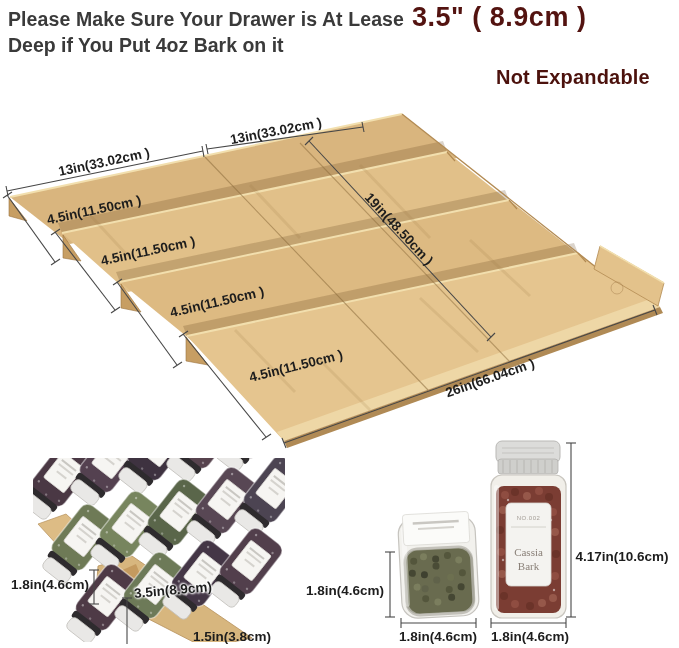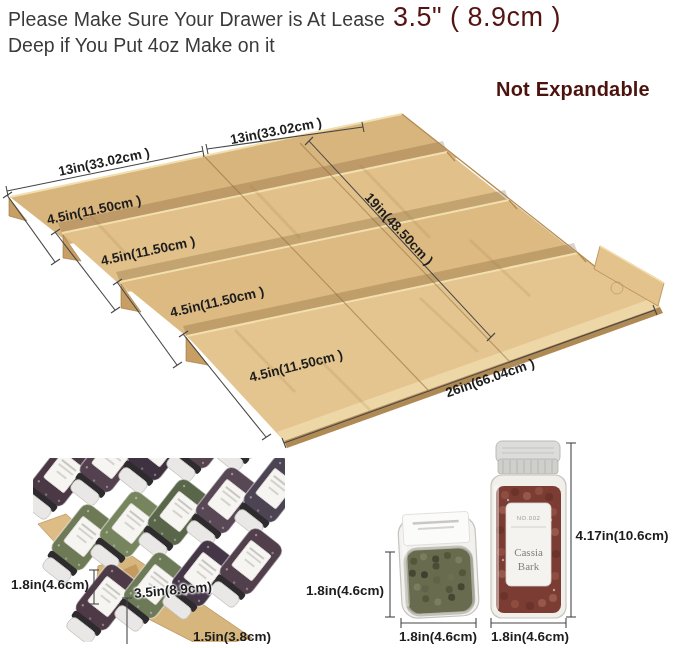--- a/index.html
+++ b/index.html
@@ -1,25 +1,25 @@
 <!DOCTYPE html>
 <html><head>
 <meta charset="utf-8">
 <style>
   html,body{margin:0;padding:0;background:#ffffff;}
   .canvas{
     position:relative;width:679px;height:648px;background:#ffffff;
     font-family:"Liberation Sans",sans-serif;overflow:hidden;
   }
   .gfx{position:absolute;left:0;top:0;}
-  .title{position:absolute;left:8px;top:2px;color:#3a3a3a;font-weight:normal;}
+  .title{position:absolute;left:8px;top:2px;color:#3a3a3a;font-weight:bold;}
   .t1{display:flex;align-items:baseline;gap:8px;font-size:19.5px;letter-spacing:0.1px;white-space:nowrap;}
   .t-hl{font-size:27px;color:#531310;letter-spacing:0.5px;}
   .t2{font-size:19.5px;margin-top:1px;white-space:nowrap;}
-  .badge{position:absolute;left:496px;top:66px;font-size:20px;font-weight:bold;color:#4c120d;letter-spacing:0.2px;white-space:nowrap;margin-top:12px;}
+  .badge{position:absolute;left:496px;top:66px;font-size:20px;font-weight:bold;color:#4c120d;letter-spacing:0.2px;white-space:nowrap;}
   .dim{
     position:absolute;font-weight:bold;font-size:13.5px;color:#1d1d1d;
     white-space:pre;transform:translate(-50%,-50%);
   }
   .halo{text-shadow:0 0 2px #fff,0 0 3px #fff,1px 1px 2px #fff,-1px -1px 2px #fff;}
 </style>
 </head>
 <body>
 
 <div class="canvas">
@@ -249,36 +249,36 @@
         <line x1="566" y1="443" x2="576" y2="443"></line>
         <line x1="566" y1="617" x2="576" y2="617"></line>
     </g>
   </svg>
 
   <div class="title">
     <div class="t1">
       <span>Please Make Sure Your Drawer is At Lease</span>
       <span class="t-hl">3.5" ( 8.9cm )</span>
     </div>
-    <div class="t2">Deep if You Put 4oz Make on it</div>
+    <div class="t2">Deep if You Put 4oz Bark on it</div>
   </div>
 
   <div class="badge">Not Expandable</div>
 
   <div class="dim" style="left:104px;top:162px;transform:translate(-50%,-50%) rotate(-12deg);">13in(33.02cm )</div>
   <div class="dim" style="left:276px;top:131px;transform:translate(-50%,-50%) rotate(-11deg);">13in(33.02cm )</div>
   <div class="dim" style="left:94px;top:210px;transform:translate(-50%,-50%) rotate(-12deg);">4.5in(11.50cm )</div>
   <div class="dim" style="left:148px;top:251px;transform:translate(-50%,-50%) rotate(-12deg);">4.5in(11.50cm )</div>
   <div class="dim" style="left:217px;top:302px;transform:translate(-50%,-50%) rotate(-13deg);">4.5in(11.50cm )</div>
   <div class="dim" style="left:296px;top:366px;transform:translate(-50%,-50%) rotate(-14deg);">4.5in(11.50cm )</div>
   <div class="dim" style="left:399px;top:229px;transform:translate(-50%,-50%) rotate(47deg);">19in(48.50cm )</div>
   <div class="dim" style="left:490px;top:378px;transform:translate(-50%,-50%) rotate(-19deg);">26in(66.04cm )</div>
 
   <div class="dim" style="left:50px;top:584px;">1.8in(4.6cm)</div>
   <div class="dim halo" style="left:173px;top:590px;transform:translate(-50%,-50%) rotate(-5deg);">3.5in(8.9cm)</div>
   <div class="dim" style="left:232px;top:636px;">1.5in(3.8cm)</div>
 
   <div class="dim" style="left:345px;top:590px;">1.8in(4.6cm)</div>
   <div class="dim" style="left:438px;top:636px;">1.8in(4.6cm)</div>
   <div class="dim" style="left:530px;top:636px;">1.8in(4.6cm)</div>
-  <div class="dim" style="left:622px;top:535px;">4.17in(10.6cm)</div>
+  <div class="dim" style="left:622px;top:556px;">4.17in(10.6cm)</div>
 
 </div>
 
 </body></html>

